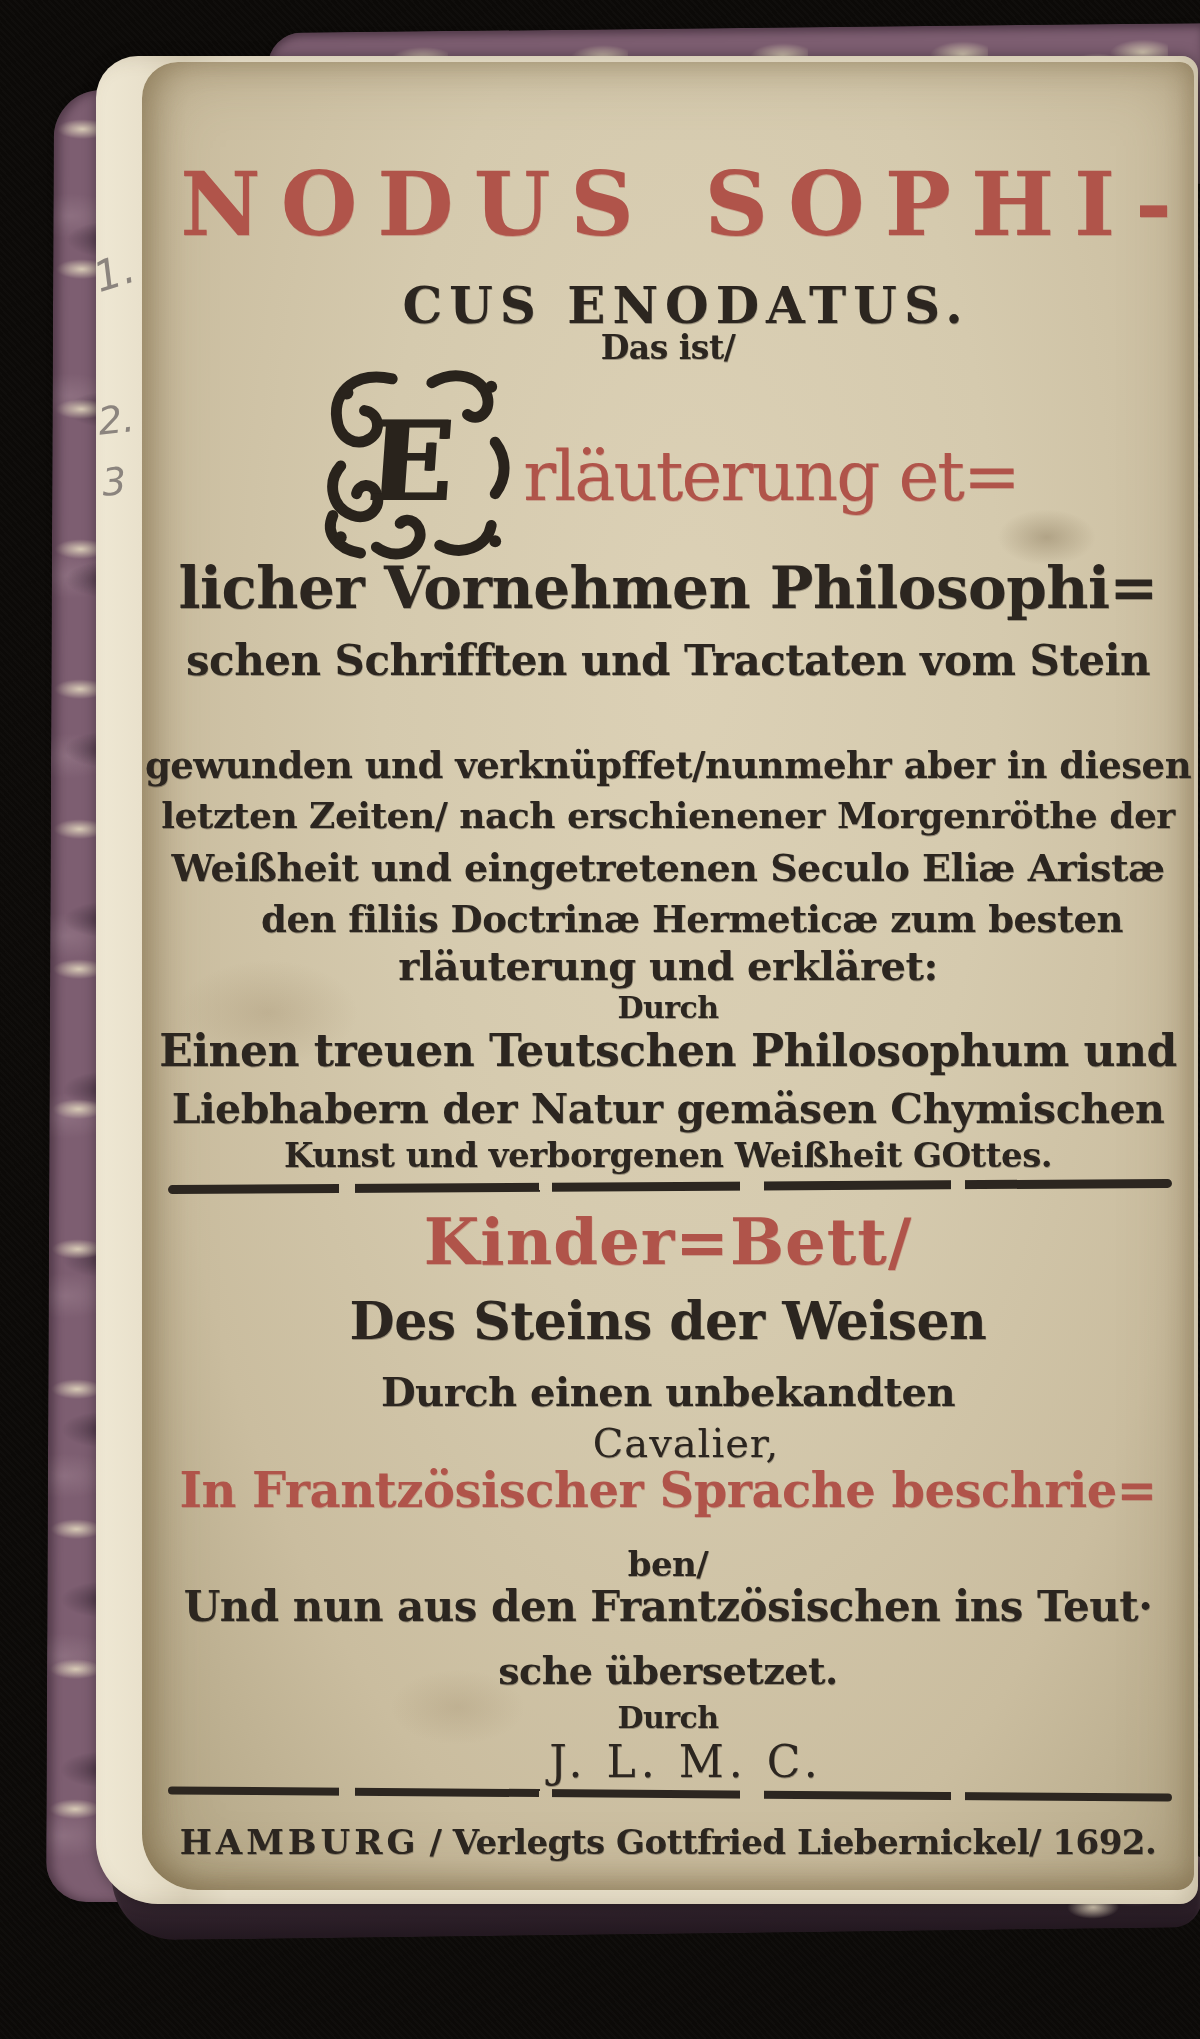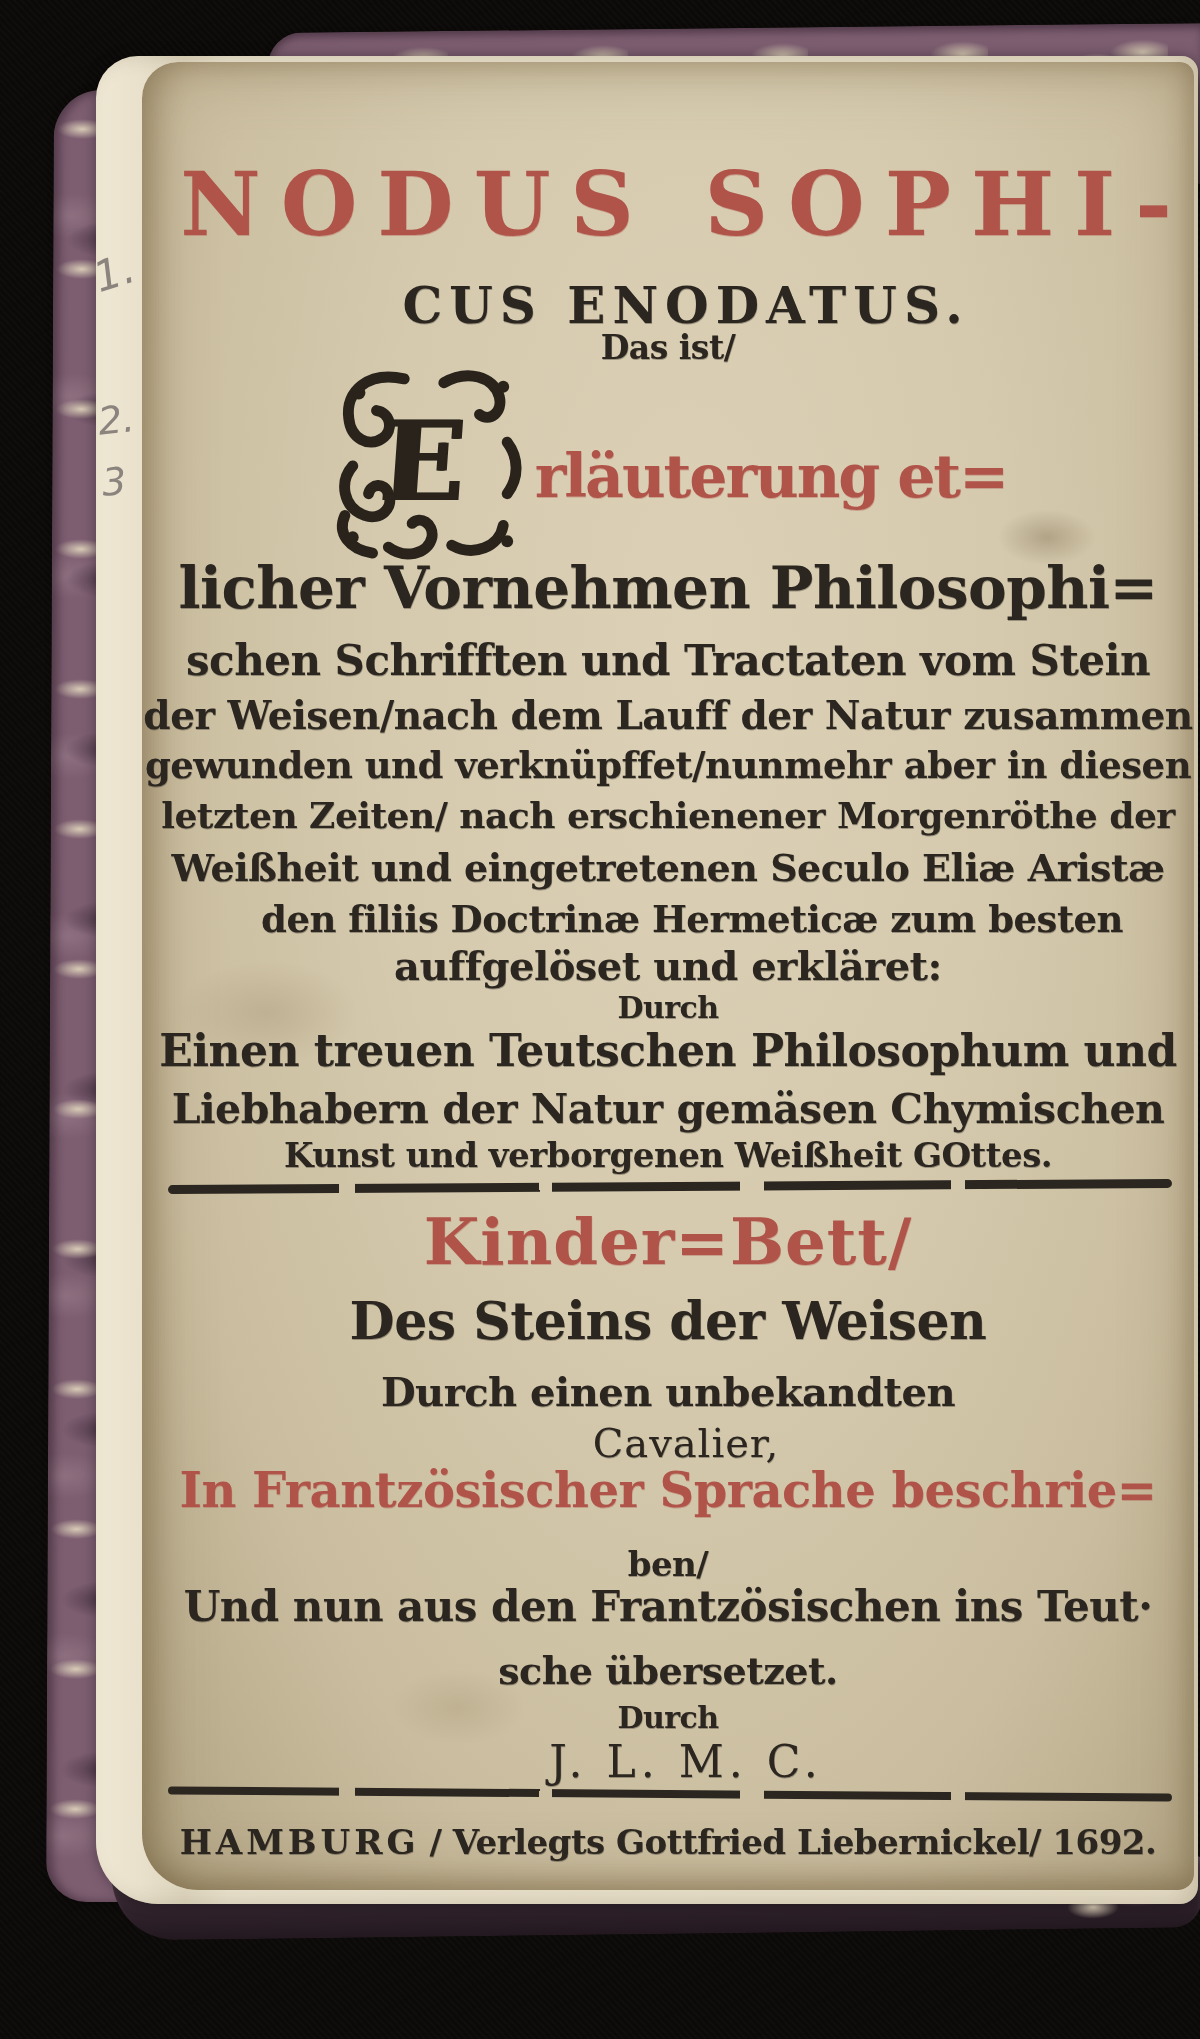--- a/index.html
+++ b/index.html
@@ -93,21 +93,21 @@
     text-shadow:.5px .6px 0 rgba(44,38,32,.35);
   }
   .fraktur{font-weight:bold;letter-spacing:-.5px;}
   .roman{font-weight:normal;padding-left:36px;}
   .red{color:var(--red-ink);text-shadow:.5px .6px 0 rgba(176,84,74,.35);}
 
   .l-nodus{top:90px;font-size:88px;letter-spacing:20px;font-weight:bold;}
   .l-cus{top:214px;font-size:50px;letter-spacing:7px;font-weight:bold;}
   .l-dasist{top:266px;font-size:33px;}
   .l-erlaut{top:296px;height:210px;align-items:center;}
-  .l-erlaut .red-big{font-size:60px;font-weight:bold;padding-top:26px;letter-spacing:-2px;}
+  .l-erlaut .red-big{font-size:69px;font-weight:normal;padding-top:26px;letter-spacing:-2px;}
   .woodcut-initial{position:relative;width:198px;height:200px;flex:0 0 auto;margin-right:8px;}
   .woodcut-initial svg{position:absolute;inset:0;}
   .woodcut-initial .init-letter{
     position:absolute;left:52px;top:34px;font-size:110px;font-weight:bold;
     color:#29231c;transform:skewX(-4deg);text-shadow:2px 0 0 #29231c,-1px 0 0 #29231c;
   }
   .l-sub0{top:492px;font-size:58px;}
   .l-sub1{top:574px;font-size:42px;}
   .l-sub2{top:630px;font-size:39px;}
   .l-sub3{top:681px;font-size:37px;}
@@ -181,26 +181,25 @@
           <circle cx="90" cy="90" r="3"></circle>
         </g>
       </svg>
       <span class="init-letter">E</span>
     </span>
     <span class="red-big fraktur red">rläuterung et=</span>
   </div>
 
   <div class="line l-sub0 fraktur">licher Vornehmen Philosophi=</div>
   <div class="line l-sub1 fraktur">schen Schrifften und Tractaten vom Stein</div>
-  <div class="line l-sub2 fraktur">der Weisen/nach dem Lauff der Natur zusammen</div>
   <div class="line l-sub3 fraktur">gewunden und verknüpffet/nunmehr aber in diesen</div>
   <div class="line l-sub4 fraktur">letzten Zeiten/ nach erschienener Morgenröthe der</div>
   <div class="line l-sub5 fraktur">Weißheit und eingetretenen Seculo Eliæ Aristæ</div>
   <div class="line l-sub6 fraktur">den filiis Doctrinæ Hermeticæ zum besten</div>
-  <div class="line l-sub7 fraktur">auffgelöset und erkläret:</div>
+  <div class="line l-sub7 fraktur">rläuterung und erkläret:</div>
 
   <div class="line l-durch1 fraktur">Durch</div>
   <div class="line l-auth0 fraktur">Einen treuen Teutschen Philosophum und</div>
   <div class="line l-auth1 fraktur">Liebhabern der Natur gemäsen Chymischen</div>
   <div class="line l-auth2 fraktur">Kunst und verborgenen Weißheit GOttes.</div>
 
   <div class="rule rule1"></div>
 
   <div class="line l-kinder fraktur red">Kinder=Bett/</div>
   <div class="line l-steins fraktur">Des Steins der Weisen</div>

